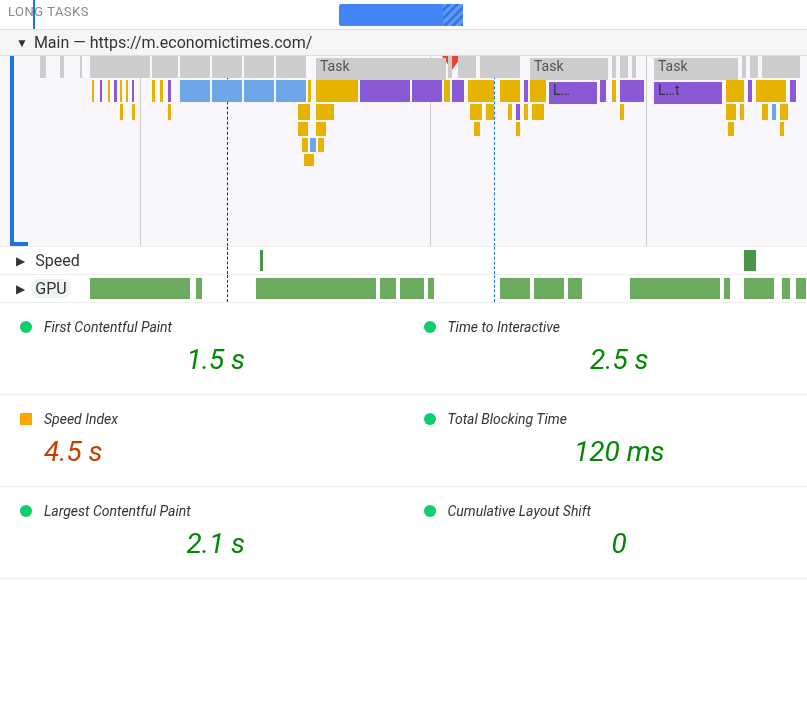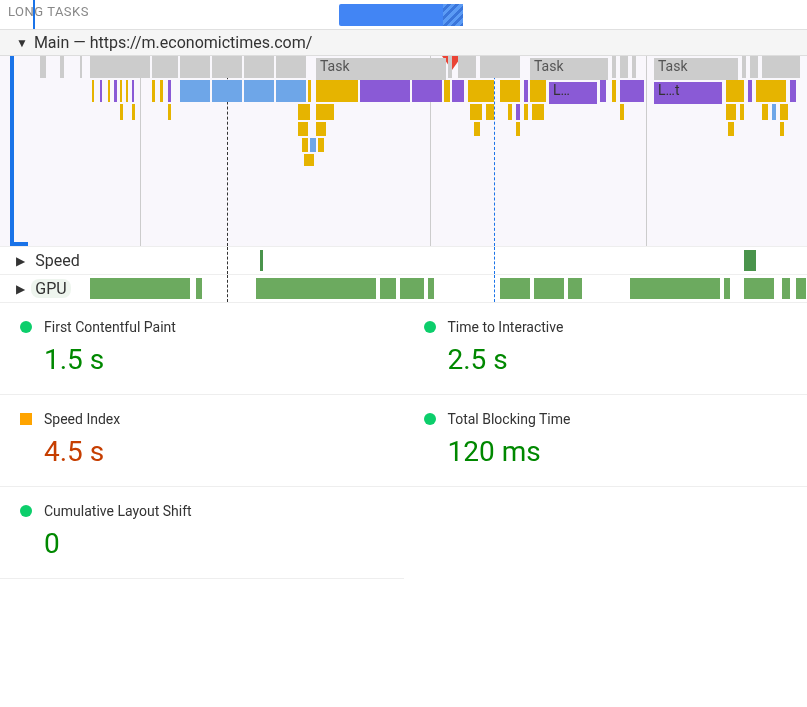--- a/index.html
+++ b/index.html
@@ -114,20 +114,21 @@
 
 .metrics {
   display: flex;
   flex-wrap: wrap;
   border-top: 1px solid #eee;
 }
 .metric {
   width: 50%;
   padding: 16px 16px 18px 20px;
   border-bottom: 1px solid #eee;
+  font-style: italic;
 }
 .metric-header {
   display: flex;
   align-items: center;
   gap: 12px;
   margin-bottom: 8px;
 }
 .dot {
   width: 12px;
   height: 12px;
@@ -138,21 +139,21 @@
 .dot-orange { background: #ffa400; border-radius: 0; }
 .metric-label {
   font-size: 14px;
   color: #333;
 }
 .metric-value {
   font-size: 28px;
   font-weight: 400;
   margin-left: 24px;
 }
-.val-green { color: #008800; }
+.val-green { color: #008800; text-align: center; }
 .val-orange { color: #c63e00; }
 
 .vline {
   position: absolute;
   top: 0;
   bottom: 0;
   width: 1px;
 }
 .vline-solid { background: #ccc; }
 .vline-blue { border-left: 2px solid #1a73e8; }
@@ -363,17 +364,24 @@
   <div class="metric">
     <div class="metric-header">
       <span class="dot dot-green"></span>
       <span class="metric-label">Total Blocking Time</span>
     </div>
     <div class="metric-value val-green">120 ms</div>
   </div>
   <div class="metric">
     <div class="metric-header">
       <span class="dot dot-green"></span>
+      <span class="metric-label">Largest Contentful Paint</span>
+    </div>
+    <div class="metric-value val-green">2.1 s</div>
+  </div>
+  <div class="metric">
+    <div class="metric-header">
+      <span class="dot dot-green"></span>
       <span class="metric-label">Cumulative Layout Shift</span>
     </div>
     <div class="metric-value val-green">0</div>
   </div>
 </div>
 
 </body></html>

